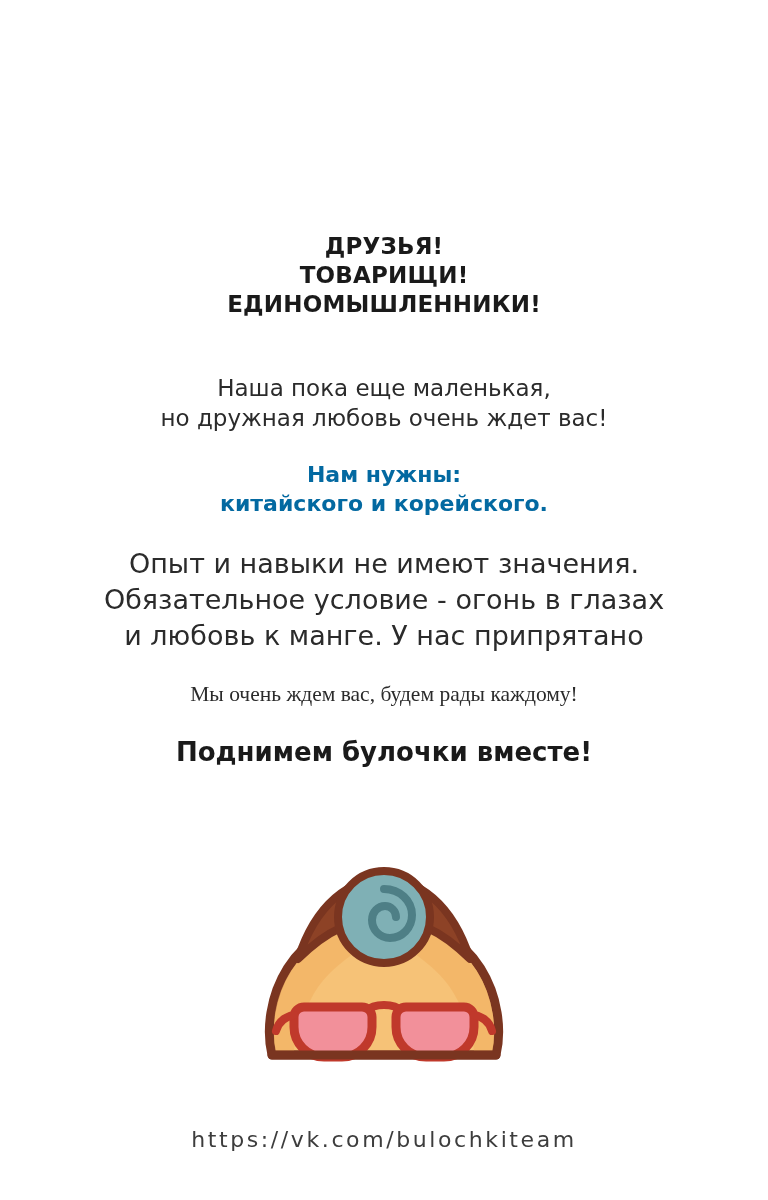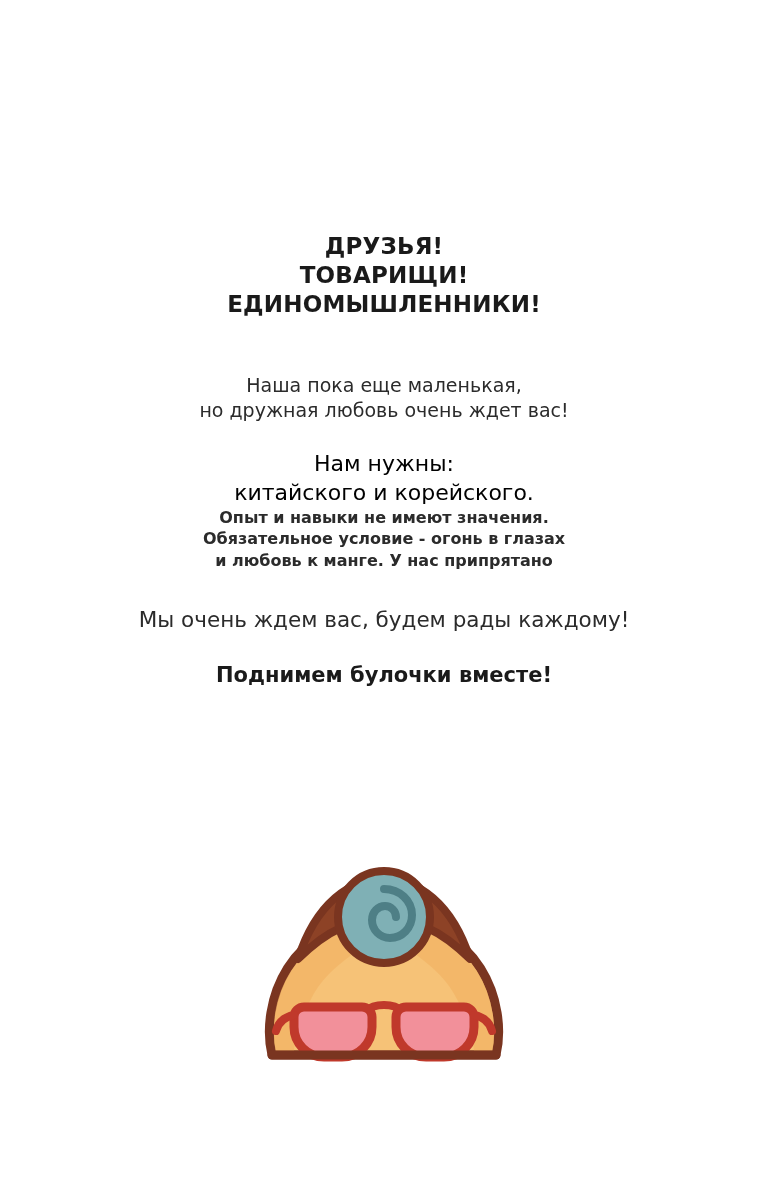--- a/index.html
+++ b/index.html
@@ -15,69 +15,72 @@
     overflow: hidden;
     position: relative;
   }
 
   .page {
     width: 768px;
     height: 1200px;
     position: relative;
     display: flex;
     flex-direction: column;
+    align-items: center;
   }
 
   .headline {
     margin-top: 232px;
     text-align: center;
     font-weight: bold;
     font-size: 23px;
     line-height: 1.26;
     letter-spacing: 0.2px;
     color: #1a1a1a;
   }
   .headline div { white-space: nowrap; }
 
   .block {
     text-align: center;
     color: #2b2b2b;
   }
 
   .intro {
     margin-top: 54px;
-    font-size: 19px;
+    font-size: 23px;
     line-height: 1.32;
     font-weight: 400;
   }
 
   .needs {
     margin-top: 26px;
     font-size: 22px;
     line-height: 1.32;
-    font-weight: normal;
-    color: #000000;
+    font-weight: bold;
+    color: #0369a1;
   }
 
   .conditions {
-    font-size: 16px;
-    line-height: 1.33;
-    font-weight: 700;
-  }
-
-  .waiting {
-    margin-top: 35px;
-    font-size: 21.5px;
+    margin-top: 28px;
+    font-size: 27px;
     line-height: 1.33;
     font-weight: 400;
   }
 
+  .waiting {
+    margin-top: 27px;
+    font-size: 21.5px;
+    line-height: 1.33;
+    font-weight: 400;
+    font-family: Liberation Serif, serif;
+  }
+
   .cta {
     margin-top: 28px;
-    font-size: 21px;
+    font-size: 26px;
     font-weight: bold;
     color: #1a1a1a;
   }
 
   .mascot-wrap {
     position: absolute;
     top: 855px;
     left: 0;
     width: 768px;
     display: flex;
@@ -152,14 +155,15 @@
 
       <path d="M152 152 h58 a10 10 0 0 1 10 10 v10 a30 30 0 0 1 -30 30 h-18 a30 30 0 0 1 -30 -30 v-10 a10 10 0 0 1 10 -10 z" fill="#f2909a" stroke="#c0392b" stroke-width="9" stroke-linejoin="round"></path>
 
       <path d="M40 160 C30 162 24 168 22 176" fill="none" stroke="#c0392b" stroke-width="8" stroke-linecap="round"></path>
       <path d="M220 160 C230 162 236 168 238 176" fill="none" stroke="#c0392b" stroke-width="8" stroke-linecap="round"></path>
 
       <path d="M18 200 L242 200" stroke="#7a3520" stroke-width="9" stroke-linecap="round"></path>
     </svg>
   </div>
 
+  <div class="footer-url">https://vk.com/bulochkiteam</div>
 
 </div>
 
 </body></html>

